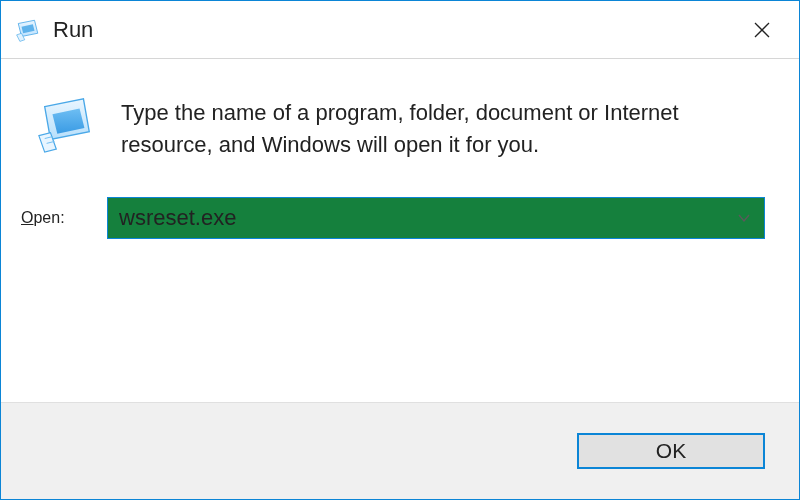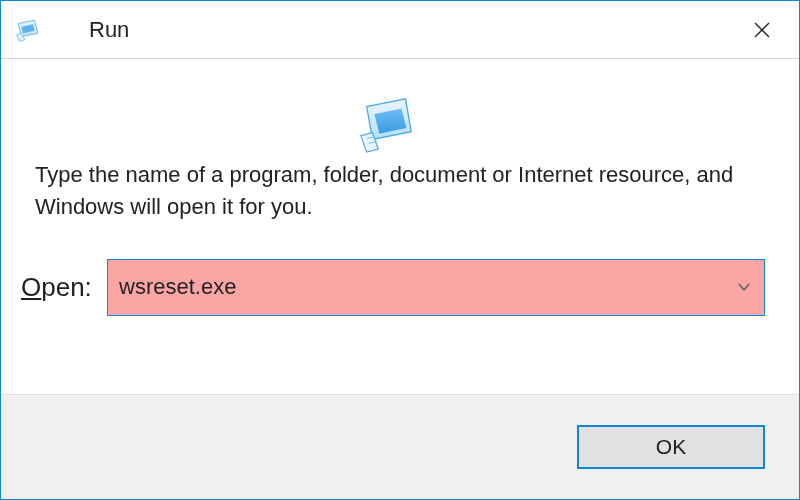--- a/index.html
+++ b/index.html
@@ -23,21 +23,20 @@
       display: flex;
       flex-direction: column;
     }
     .titlebar {
       height: 58px;
       background: #fff;
       border-bottom: 1px solid #d6d6d6;
       display: flex;
       align-items: center;
       padding-left: 14px;
-      gap: 36px;
     }
     .titlebar .icon {
       width: 26px;
       height: 26px;
       margin-right: 12px;
       display: flex;
     }
     .titlebar .title {
       font-size: 22px;
       color: #222;
@@ -50,55 +49,54 @@
       align-items: center;
       justify-content: center;
       font-size: 24px;
       color: #222;
       font-weight: 300;
       font-family: Arial, sans-serif;
     }
     .content {
       padding: 34px 34px 0 34px;
       display: flex;
-      align-items: center;
-      flex-direction: column;
+      align-items: flex-start;
     }
     .content .big-icon {
       width: 62px;
       height: 62px;
       margin-right: 24px;
       flex-shrink: 0;
     }
     .content .desc {
       font-size: 22px;
       line-height: 1.45;
       color: #222;
       padding-top: 4px;
     }
     .field-row {
       display: flex;
       align-items: center;
       padding: 36px 34px 0 20px;
     }
     .field-row .label {
       width: 86px;
-      font-size: 26px;
+      font-size: 16px;
       color: #222;
     }
     .field-row .label .ul {
       text-decoration: underline;
     }
     .combo {
       flex: 1;
-      height: 57px;
+      height: 42px;
       border: 1px solid #0b85d6;
       display: flex;
       align-items: flex-end;
-      background: #fca5a5;
+      background: #15803d;
     }
     .combo input {
       flex: 1;
       border: none;
       outline: none;
       font-family: inherit;
       font-size: 22px;
       padding: 0 11px;
       height: 100%;
       background: transparent;
@@ -116,21 +114,21 @@
       margin-top: auto;
       background: #f0f0f0;
       border-top: 1px solid #e0e0e0;
       padding: 30px 34px 30px 34px;
       display: flex;
       justify-content: flex-end;
       gap: 14px;
     }
     .btn {
       width: 188px;
-      height: 44px;
+      height: 36px;
       background: #e1e1e1;
       border: 1px solid #adadad;
       font-family: inherit;
       font-size: 21px;
       color: #222;
       display: flex;
       align-items: center;
       justify-content: center;
       cursor: default;
     }

